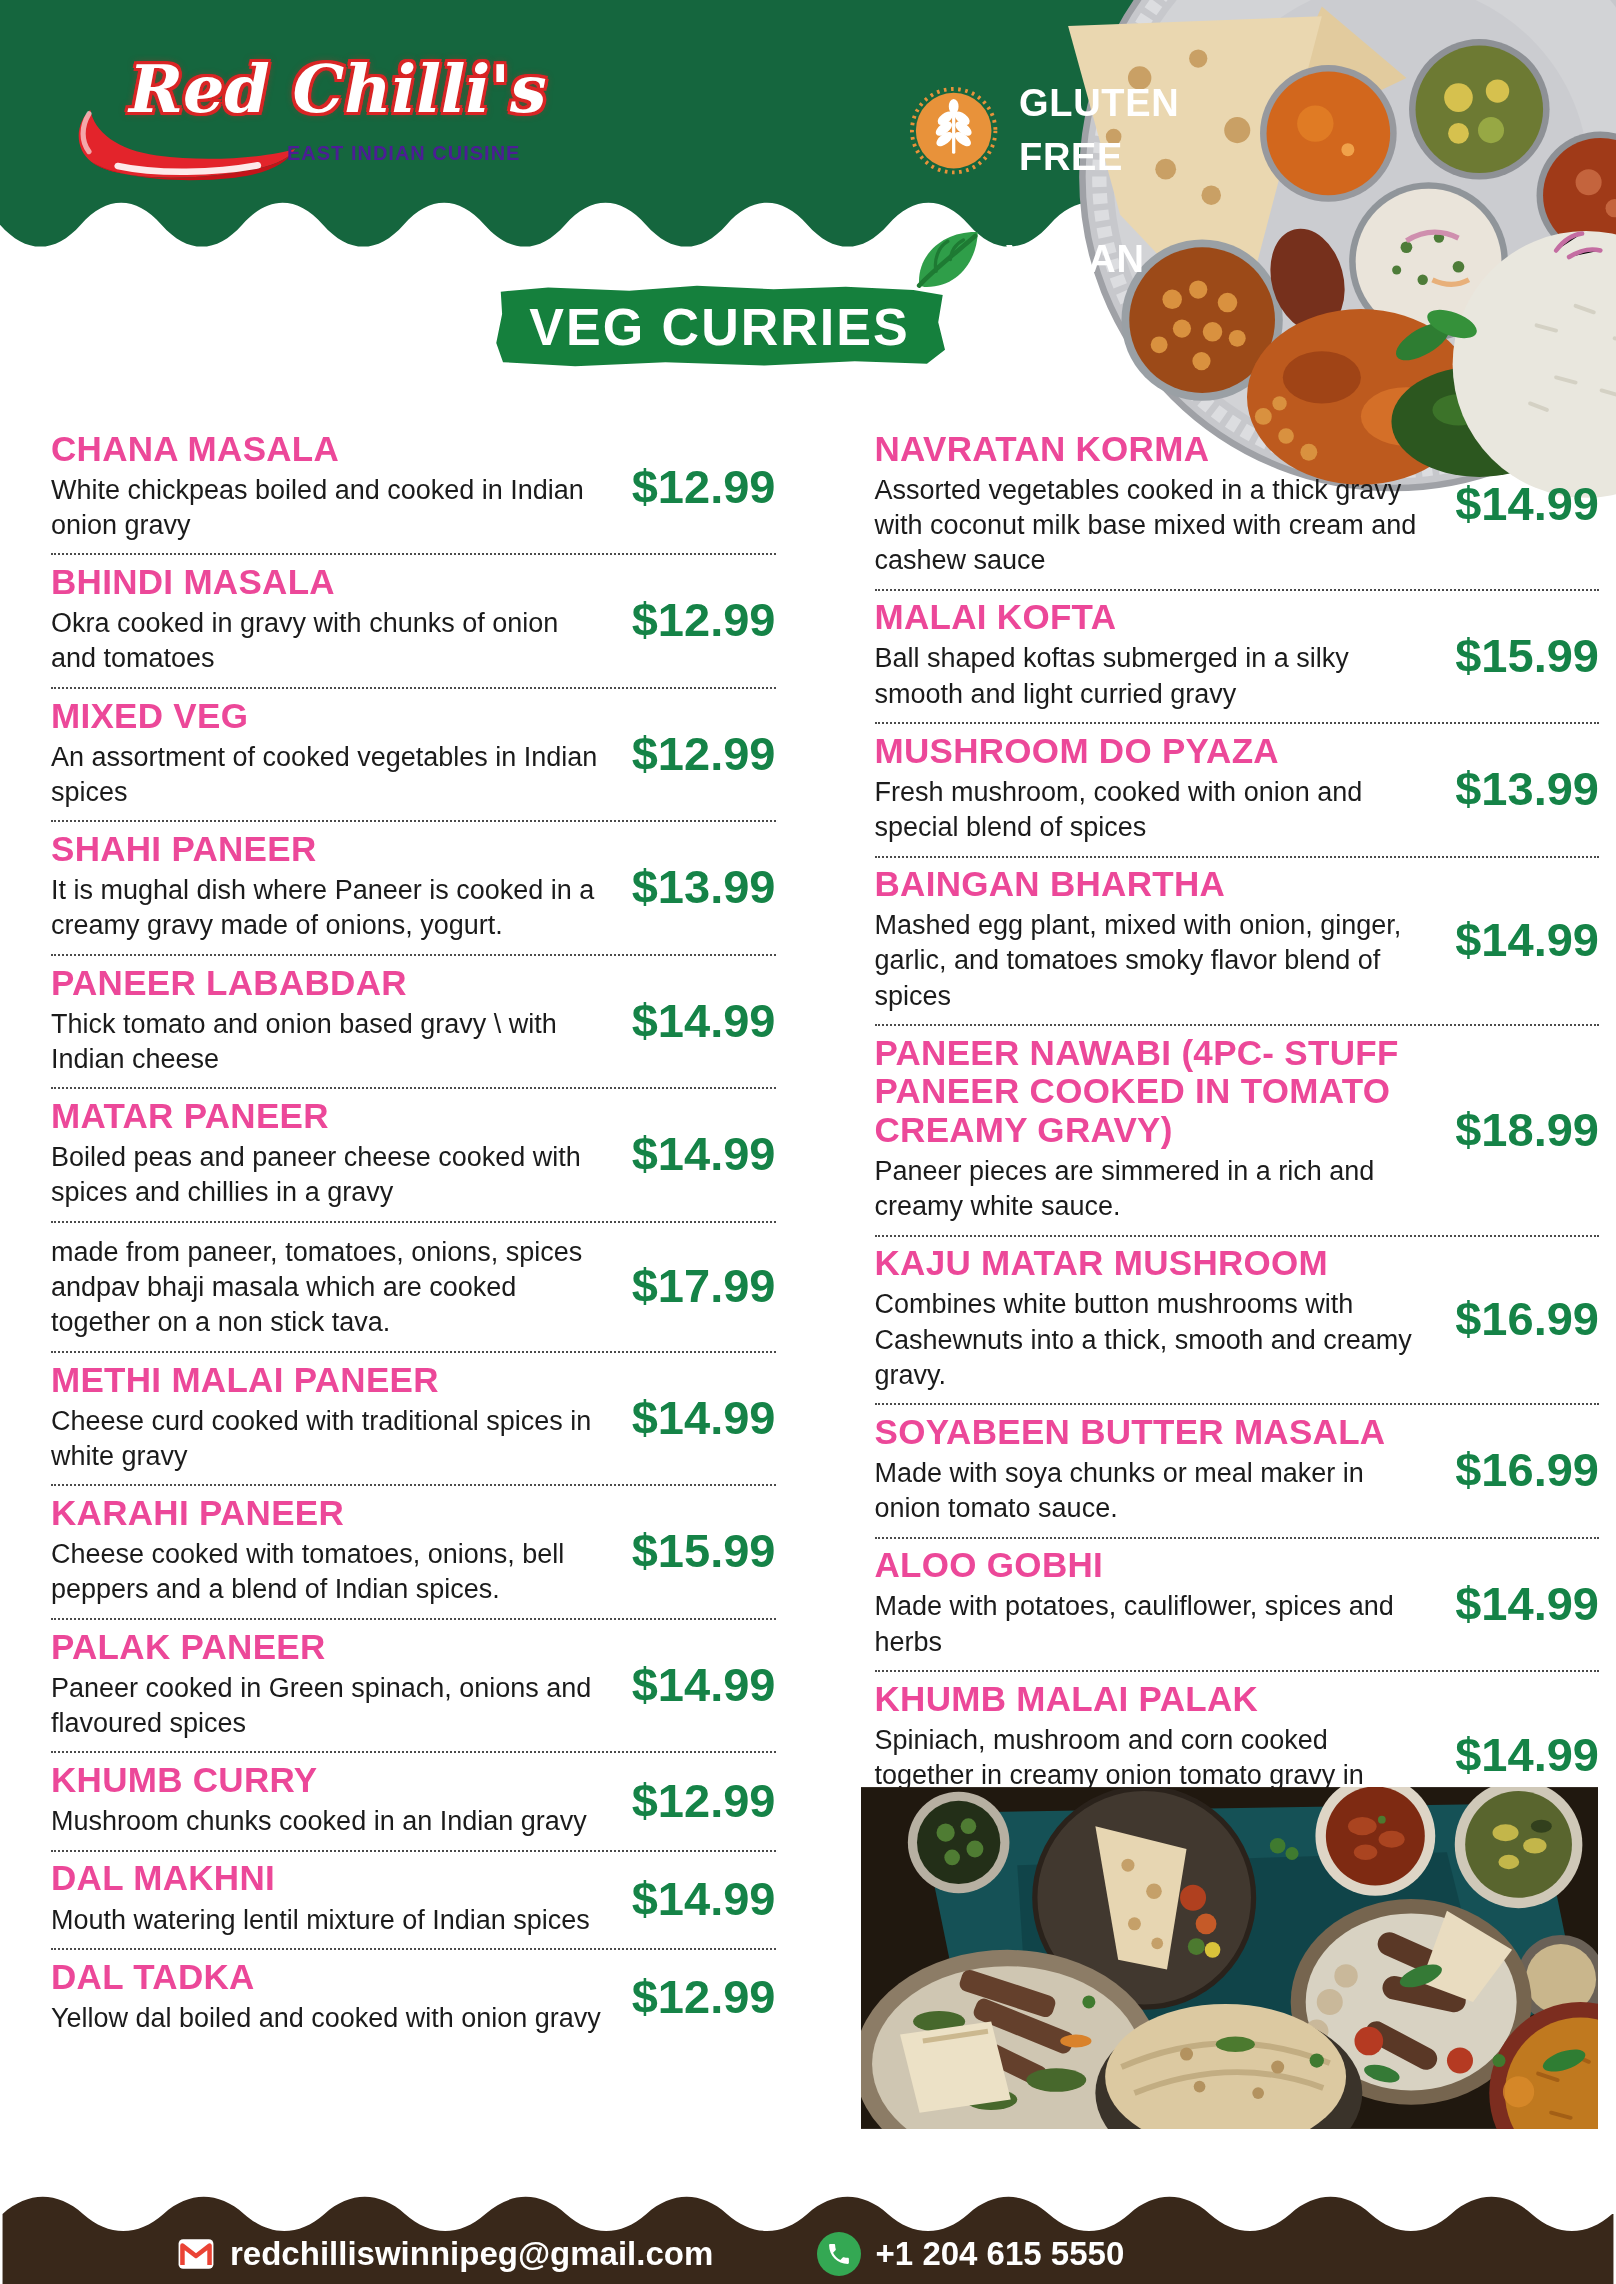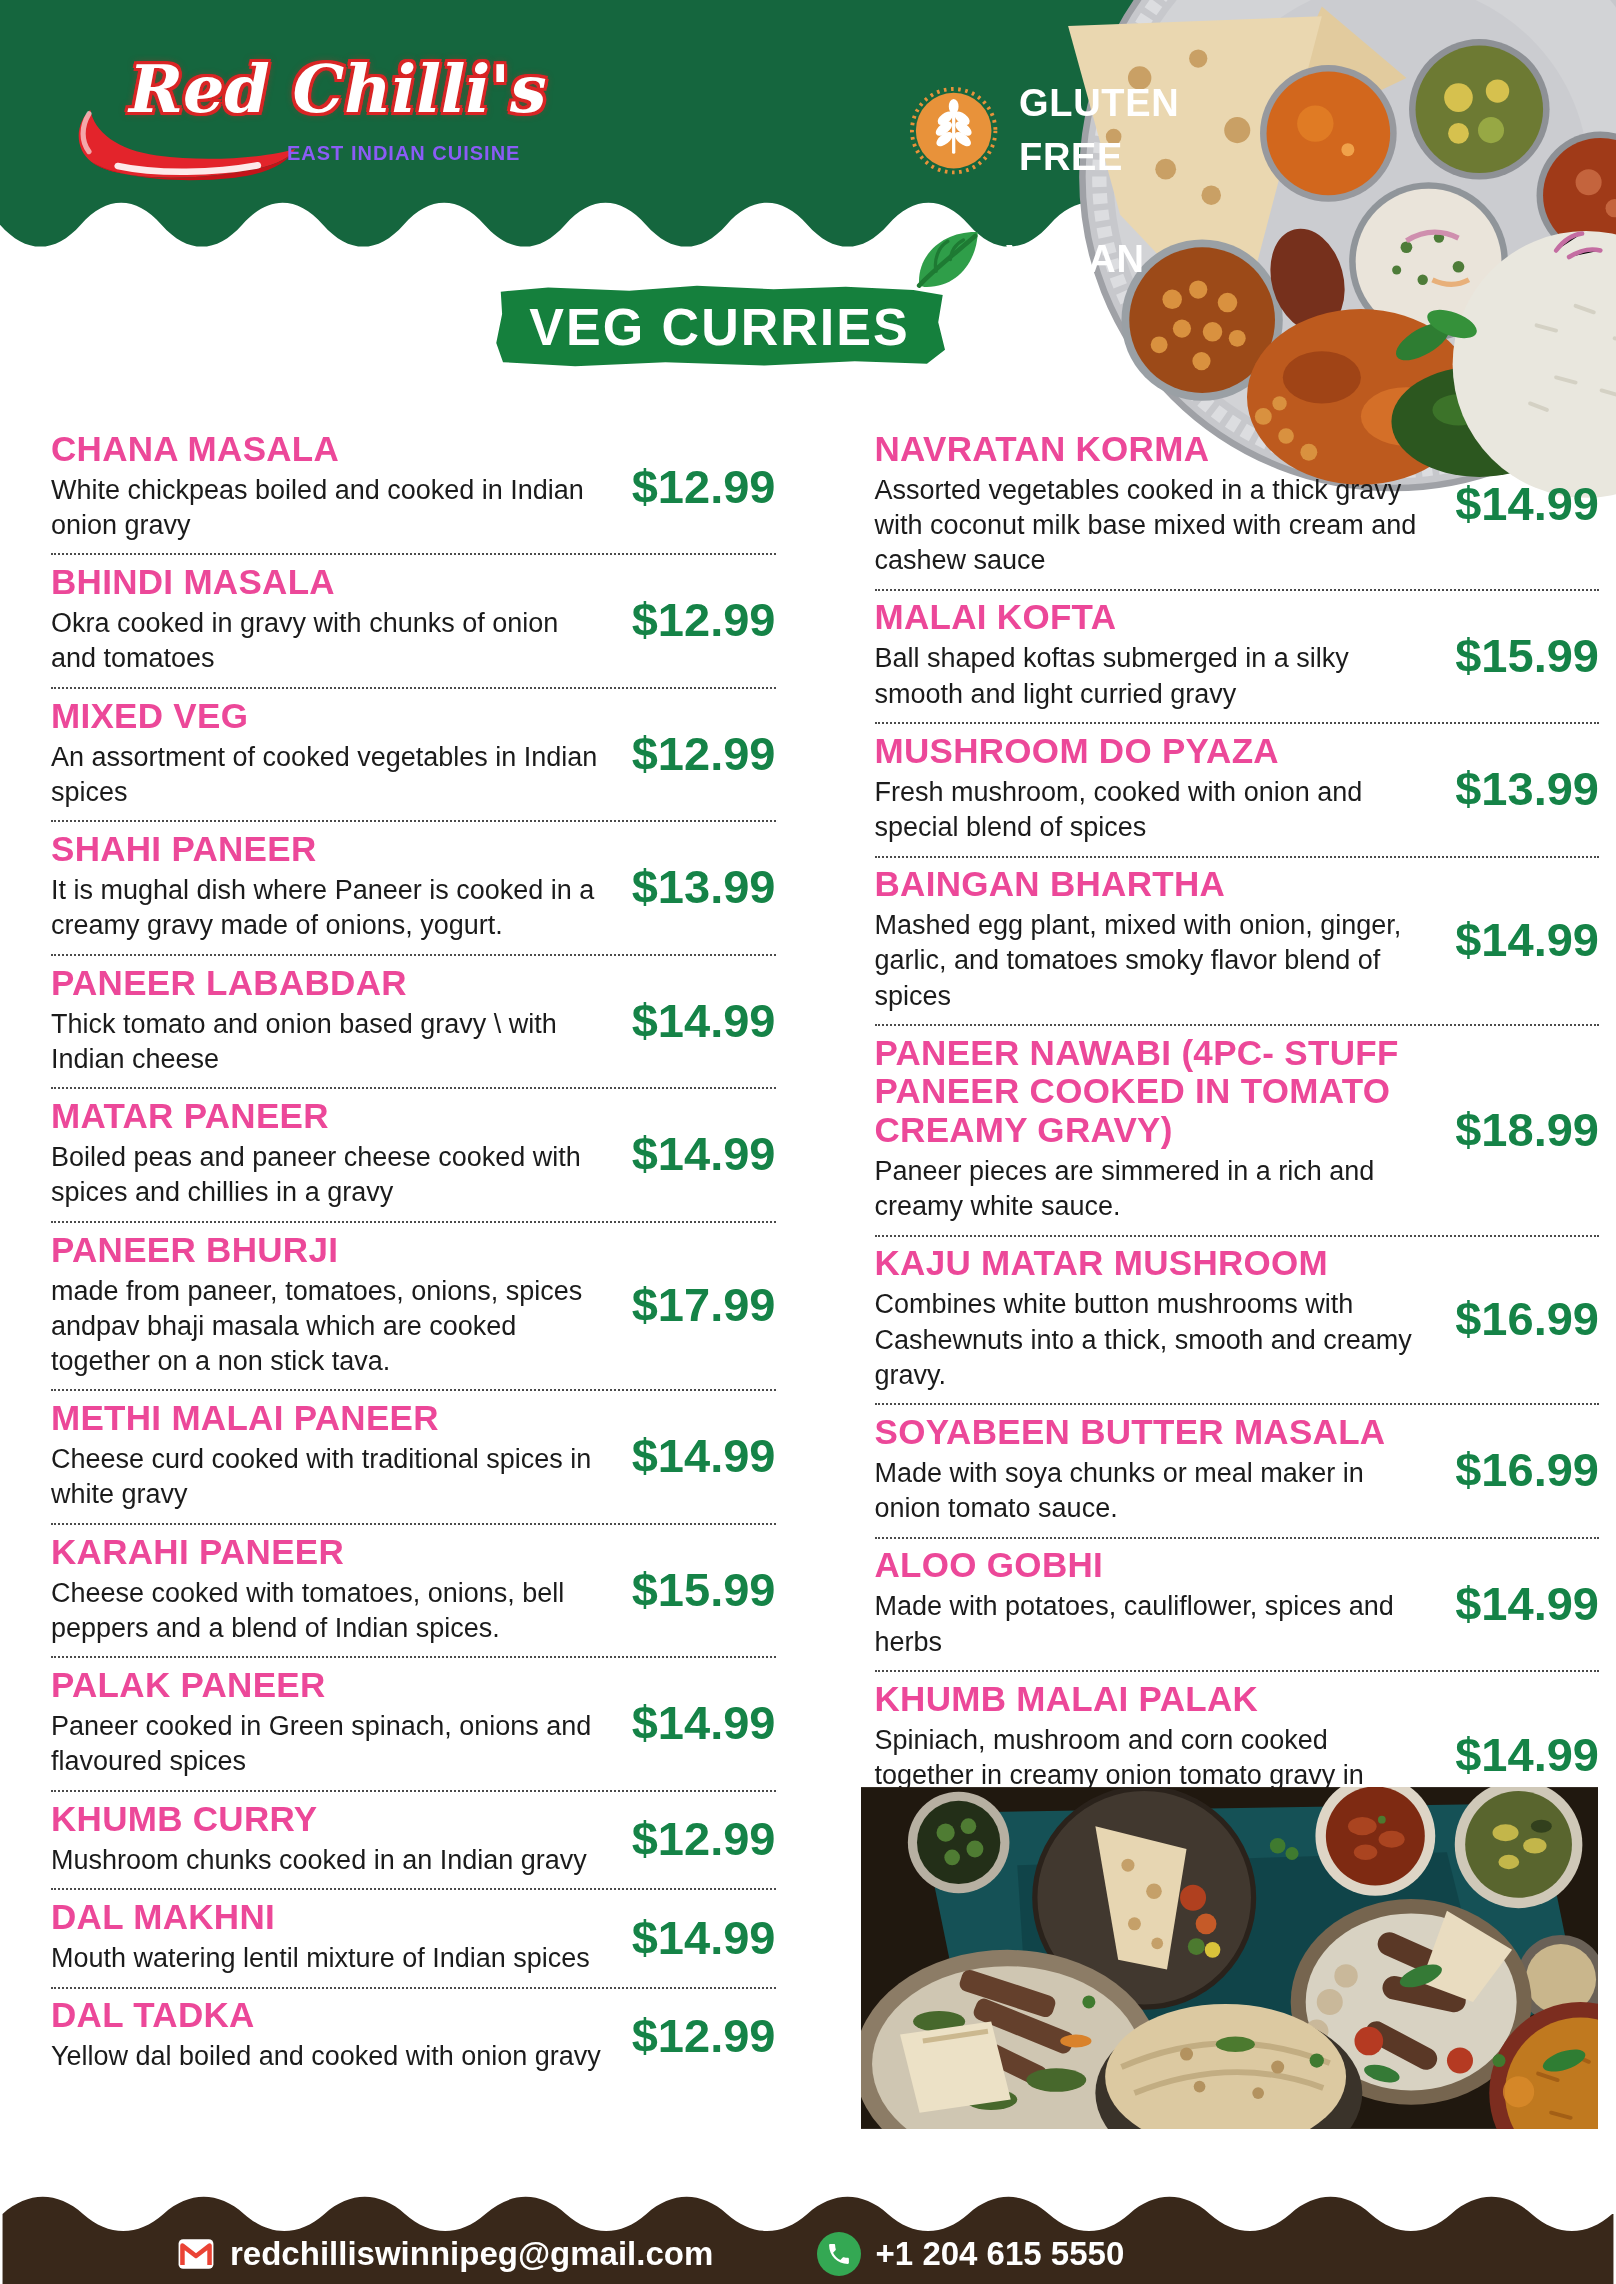--- a/index.html
+++ b/index.html
@@ -15,21 +15,21 @@
   .logo-script {
     position:absolute; left:57px; top:11.7px; white-space:nowrap;
     font-family:"DejaVu Serif", serif; font-style:italic; font-weight:bold;
     font-size:65px; color:#ffffff;
     text-shadow:-3.3px 0 0 #d92525, 3.3px 0 0 #d92525, 0 -3.3px 0 #d92525, 0 3.3px 0 #d92525,
                 -2.6px -2.6px 0 #d92525, 2.6px 2.6px 0 #d92525, -2.6px 2.6px 0 #d92525, 2.6px -2.6px 0 #d92525,
                 0 0 9px rgba(217,37,37,.85);
   }
   .logo-tagline {
     position:absolute; left:215px; top:103px; width:228px; text-align:right;
-    font-size:20px; font-weight:bold; color:#8b5cf6; letter-spacing:1px; white-space:nowrap;
+    font-size:20px; font-weight:bold; color:#4c1d95; letter-spacing:1px; white-space:nowrap;
   }
   .badges { position:absolute; left:910px; top:77px; z-index:3; }
   .badge-row { display:flex; align-items:center; }
   .badge-icon { flex:0 0 auto; }
   .badge-text { margin-left:21px; color:#ffffff; font-weight:800; font-size:38px; line-height:1.42; letter-spacing:0.7px; }
   .badge-row + .badge-row { margin-top:38px; }
   
   .section-banner {
     position:absolute; left:494px; top:285px; width:451px; height:83px; z-index:4;
     background:#15803d; display:flex; align-items:center; justify-content:center;
@@ -269,21 +269,20 @@
     <div class="item">
       <div class="item-text">
         <div class="item-name">MATAR PANEER</div>
         <div class="item-desc">Boiled peas and paneer cheese cooked with spices and chillies in a gravy</div>
       </div>
       <div class="item-price">$14.99</div>
     </div>
 
     <div class="item">
       <div class="item-text">
-        <div class="item-name">PANEER BHURJI</div>
         <div class="item-desc">made from paneer, tomatoes, onions, spices andpav bhaji masala which are cooked together on a non stick tava.</div>
       </div>
       <div class="item-price">$17.99</div>
     </div>
 
     <div class="item">
       <div class="item-text">
         <div class="item-name">METHI MALAI PANEER</div>
         <div class="item-desc">Cheese curd cooked with traditional spices in white gravy</div>
       </div>

